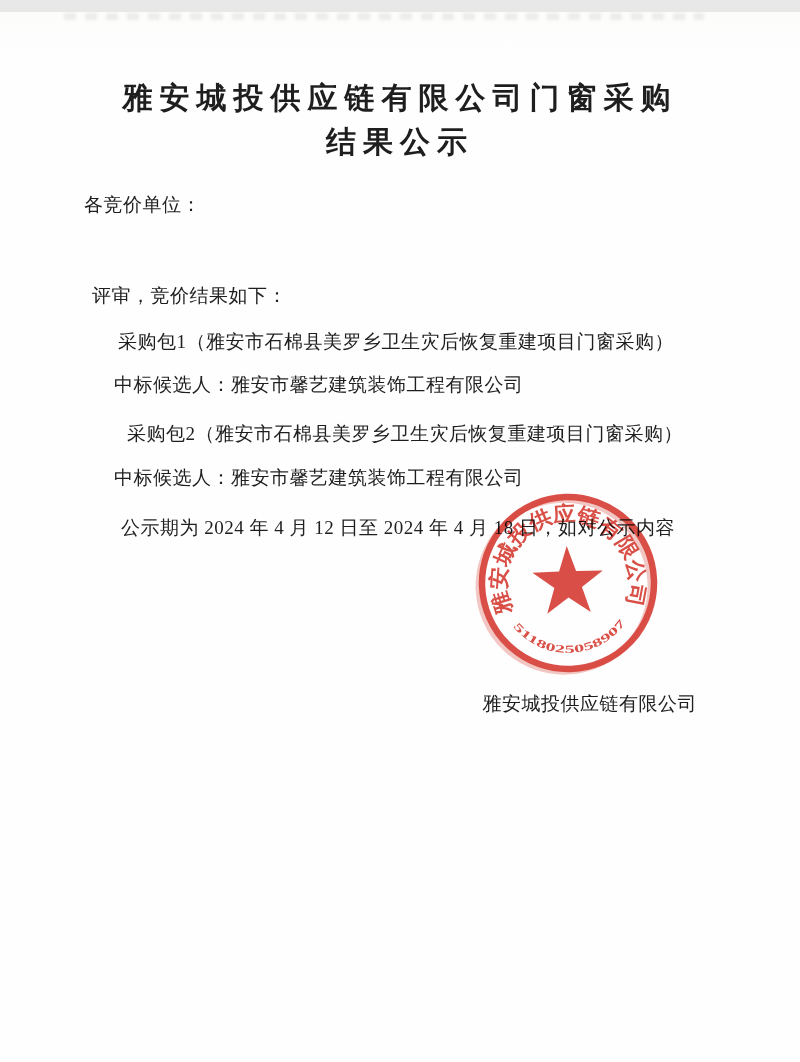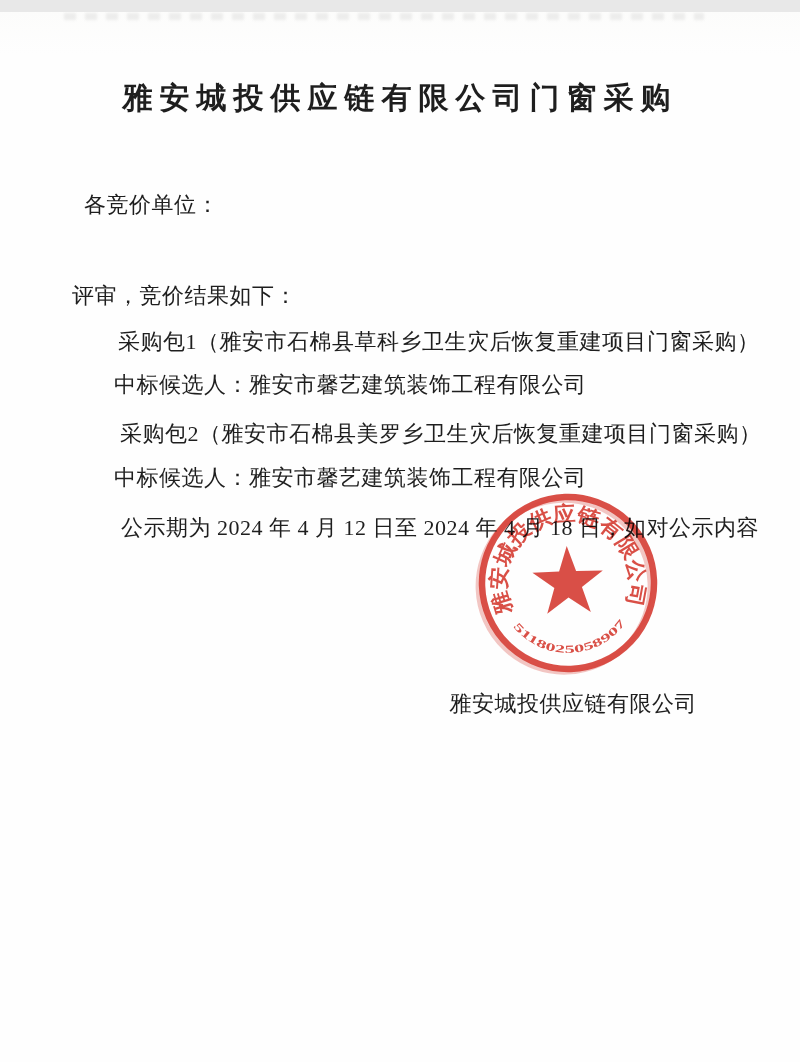--- a/index.html
+++ b/index.html
@@ -24,21 +24,21 @@
     text-align:center;
     font-size:30px; font-weight:bold;
     letter-spacing:7px;
     line-height:44px;
     white-space:nowrap;
   }
   .t1 { top:64px; }
   .t2 { top:108px; }
   .line {
     position:absolute;
-    font-size:22px;
+    font-size:19px;
     line-height:30px;
     white-space:nowrap;
     letter-spacing:0.5px;
   }
   .bold { font-weight:normal; }
   .sig { text-align:right; }
   .stamp {
     position:absolute;
     left:468px; top:471px;
     width:200px; height:200px;
@@ -49,29 +49,30 @@
   .stamp text { font-family:"Liberation Serif","DejaVu Serif",serif; }
 </style>
 </head>
 <body>
 
 <div class="page">
 
   <div class="bleed"></div>
 
   <div class="title t1">雅安城投供应链有限公司门窗采购</div>
+  <div class="title t2">结果公示</div>
 
   <div class="line" style="left:84px; top:178px;">各竞价单位：</div>
 
-  <div class="line" style="left:72px; top:269px;text-align:center;">评审，竞价结果如下：</div>
+  <div class="line" style="left:92px; top:269px;text-align:center;">评审，竞价结果如下：</div>
 
-  <div class="line" style="left:118px; top:315px;">采购包1（雅安市石棉县草科乡卫生灾后恢复重建项目门窗采购）</div>
+  <div class="line" style="left:118px; top:315px;">采购包1（雅安市石棉县美罗乡卫生灾后恢复重建项目门窗采购）</div>
   <div class="line" style="left:114px; top:358px;"><span>中标候选人：</span><span class="bold">雅安市馨艺建筑装饰工程有限公司</span></div>
 
-  <div class="line" style="left:120px; top:407px;">采购包2（雅安市石棉县美罗乡卫生灾后恢复重建项目门窗采购）</div>
+  <div class="line" style="left:127px; top:407px;">采购包2（雅安市石棉县美罗乡卫生灾后恢复重建项目门窗采购）</div>
   <div class="line" style="left:114px; top:451px;"><span>中标候选人：</span><span class="bold">雅安市馨艺建筑装饰工程有限公司</span></div>
 
   <div class="line" style="left:121px; top:501px;">公示期为 2024 年 4 月 12 日至 2024 年 4 月 18 日，如对公示内容</div>
 
   <div class="line sig" style="right:103px; top:677px;">雅安城投供应链有限公司</div>
 
   <svg class="stamp" viewBox="0 0 200 200" xmlns="http://www.w3.org/2000/svg">
 
     <circle cx="96" cy="103" r="86" fill="none" stroke="#d5362c" stroke-width="5" opacity="0.3"></circle>
 

